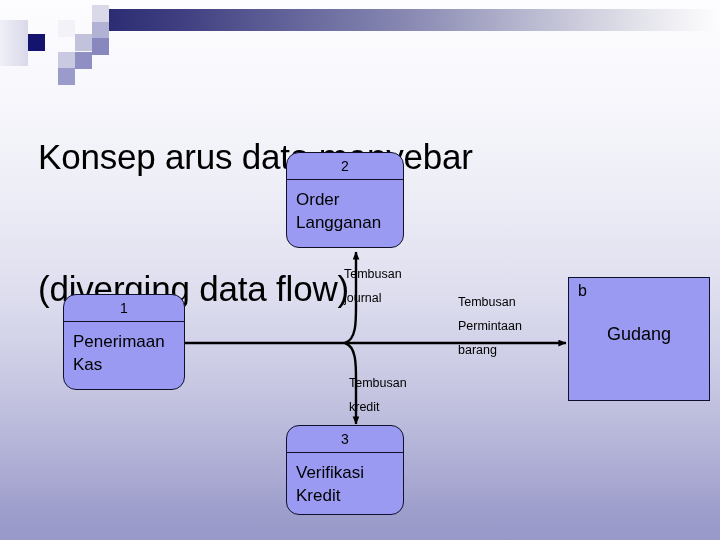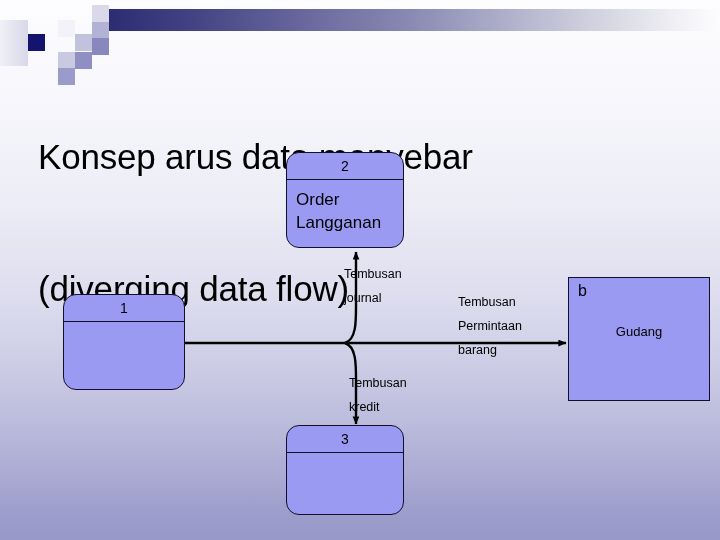--- a/index.html
+++ b/index.html
@@ -97,21 +97,21 @@
   .ent .elet {
     position: absolute;
     left: 9px; top: 4px;
     font-size: 16px;
     color: #000;
   }
   .ent .ename {
     position: absolute;
     left: 0; right: 0; top: 46px;
     text-align: center;
-    font-size: 13px;
+    font-size: 18px;
     color: #000;
   }
 
   
   .flab {
     position: absolute;
     font-size: 12.5px;
     line-height: 24px;
     color: #000;
     white-space: pre-line;
@@ -163,24 +163,28 @@
   </svg>
 
   <div class="proc" style="left:286px; top:152px; width:118px; height:96px;">
     <div class="pnum">2</div>
     <div class="pbody">Order
 Langganan</div>
   </div>
 
   <div class="proc" style="left:63px; top:294px; width:122px; height:96px;">
     <div class="pnum">1</div>
+    <div class="pbody">Penerimaan
+Kas</div>
   </div>
 
   <div class="proc" style="left:286px; top:425px; width:118px; height:90px;">
     <div class="pnum">3</div>
+    <div class="pbody">Verifikasi
+Kredit</div>
   </div>
 
   <div class="ent" style="left:568px; top:277px; width:142px; height:124px;">
     <div class="elet">b</div>
     <div class="ename">Gudang</div>
   </div>
 
 
   <div class="flab" style="left:344px; top:262px; width:95px;">Tembusan
 journal</div>

